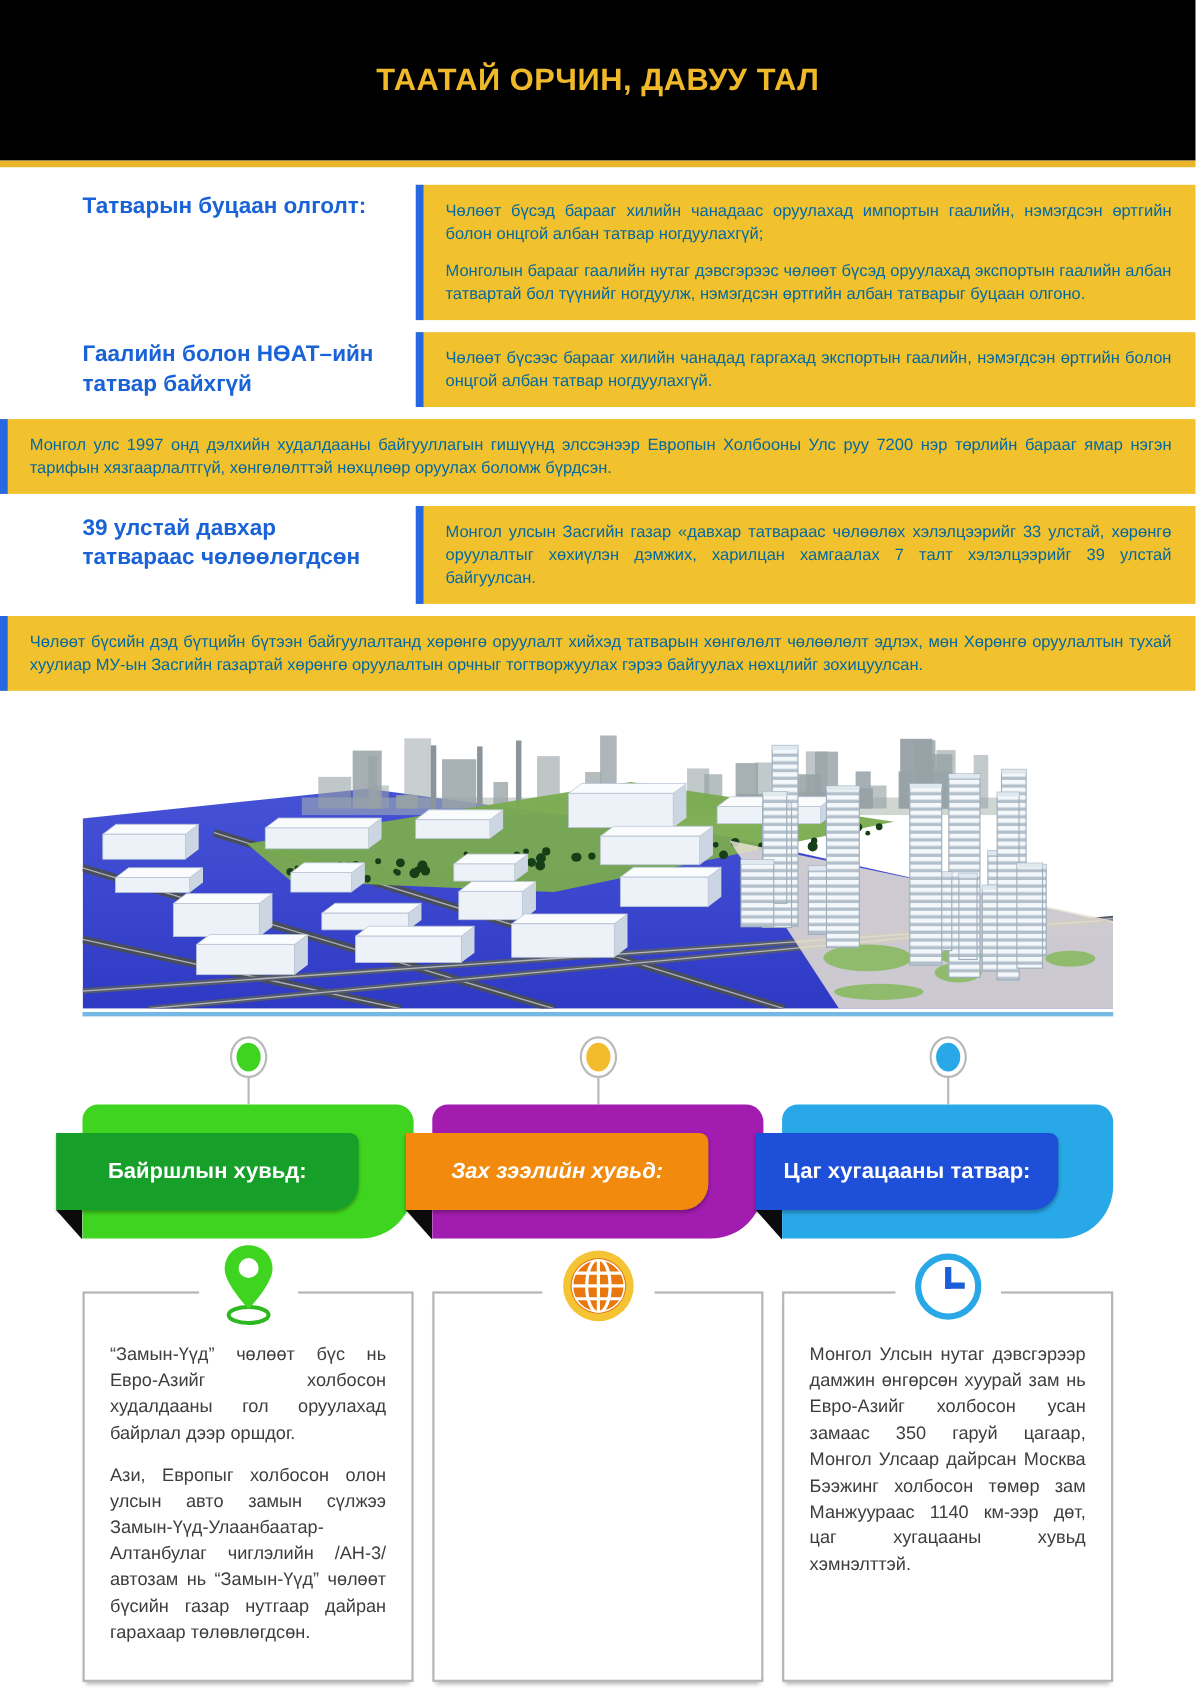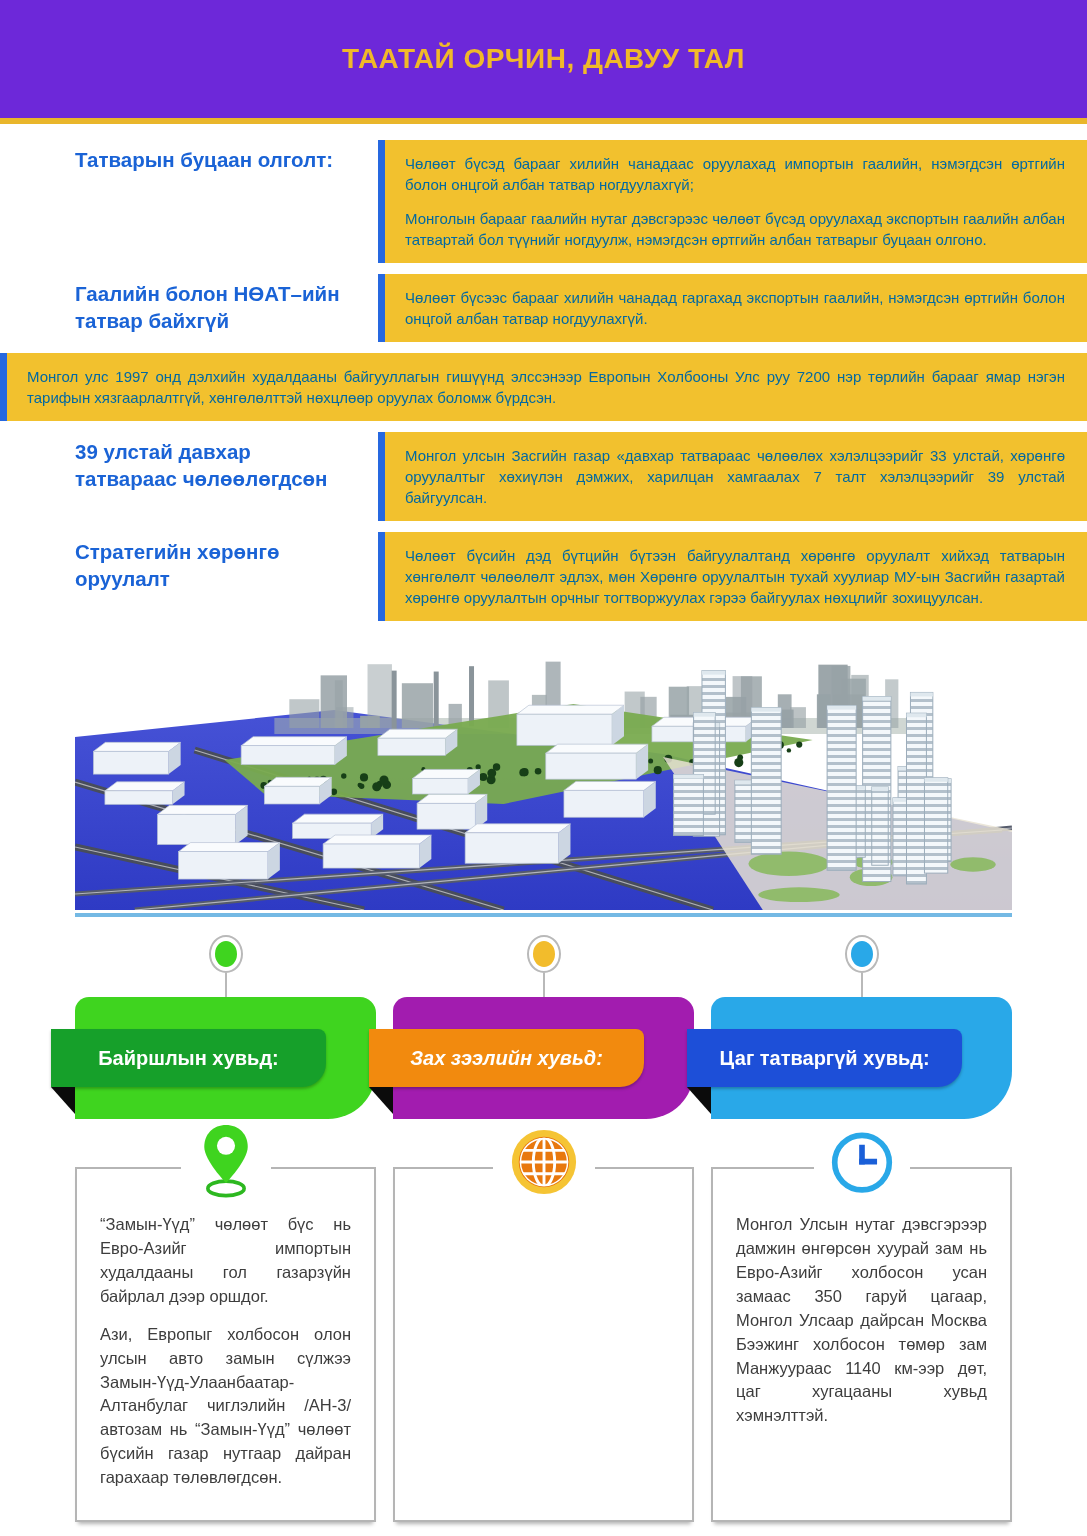--- a/index.html
+++ b/index.html
@@ -1,21 +1,21 @@
 <!DOCTYPE html>
 <html><head>
 <meta charset="utf-8">
 <style>
   html,body{margin:0;padding:0;}
   body{
     width:1087px;height:1536px;position:relative;background:#ffffff;
     font-family:"Liberation Sans", sans-serif;overflow:hidden;
   }
   
-  .header{height:118px;background:#6d28d9;display:flex;align-items:center;justify-content:center;}
+  .header{height:146px;background:#000000;display:flex;align-items:center;justify-content:center;}
   .header-title{color:#f0b929;font-size:28px;font-weight:bold;letter-spacing:.5px;}
   .header-stripe{height:6px;background:#e9b62b;}
   
   .content{padding-top:16px;border-radius:19px;}
   .section-row{display:flex;margin-bottom:11px;}
   .section-left{width:378px;box-sizing:border-box;padding:6px 26px 0 75px;flex:none;}
   .section-heading{color:#1a63d6;font-size:20.5px;font-weight:bold;line-height:1.32;margin:0;}
   .section-box{flex:1;background:#f2c12e;border-left:7px solid #2668e0;padding:13px 22px 13px 20px;}
   .section-box p{margin:0 0 13px 0;font-size:15px;line-height:1.4;color:#0369a1;text-align:justify;}
   .section-box p:last-child{margin-bottom:0;}
@@ -26,21 +26,21 @@
   .city-divider{height:4px;background:#74b9e4;margin-top:3px;}
   
   .bottom-cols{display:flex;gap:17px;margin:18px 75px 0 75px;}
   .b-col{flex:1;display:flex;flex-direction:column;position:relative;}
   .connector{position:relative;height:62px;flex:none;}
   .stem{position:absolute;left:50%;top:38px;bottom:0;width:2px;background:#b9b9b9;transform:translateX(-50%);}
   .dot{position:absolute;left:50%;top:0;transform:translateX(-50%);
        width:34px;height:38px;border-radius:50%;border:2px solid #b9b9b9;background:#fff;box-sizing:border-box;}
   .dot-inner{width:22px;height:26px;border-radius:50%;margin:4px auto 0 auto;}
   .card{position:relative;height:122px;flex:none;border-radius:14px 16px 48px 0;}
-  .ribbon{position:absolute;left:-24px;right:50px;top:50%;transform:translateY(-50%);height:58px;
+  .ribbon{position:absolute;left:-24px;right:50px;top:50%;transform:translateY(-50%);height:70px;
           display:flex;align-items:center;justify-content:center;border-radius:0 8px 24px 0;
           box-shadow:0 2px 3px rgba(0,0,0,.25);}
   .ribbon-label{color:#fff;font-size:20px;font-weight:bold;}
   .fold{position:absolute;left:0;top:100%;width:24px;height:27px;background:#0b0b0b;
         clip-path:polygon(0 0,100% 0,100% 100%);}
   .c-green  .card{background:#3fd41f;}  .c-green  .ribbon{background:#16a02a;}  .c-green  .dot-inner{background:#3fd41f;}
   .c-yellow .card{background:#a21caf;font-style:italic;}  .c-yellow .ribbon{background:#f28a0e;}  .c-yellow .dot-inner{background:#f2bc2c;}
   .c-blue   .card{background:#29a8e8;}  .c-blue   .ribbon{background:#1d4fd8;}  .c-blue   .dot-inner{background:#29a8e8;}
   .textbox{position:relative;margin-top:48px;flex:1;border:2px solid #b5b5b5;background:#fff;
            box-shadow:0 5px 4px -3px rgba(0,0,0,.3);padding:44px 23px 30px 23px;box-sizing:border-box;min-height:253px;}
@@ -86,23 +86,20 @@
   <div class="section-row">
     <div class="section-left">
       <div class="section-heading">39 улстай давхар татвараас чөлөөлөгдсөн</div>
     </div>
     <div class="section-box">
       <p>Монгол улсын Засгийн газар «давхар татвараас чөлөөлөх хэлэлцээрийг 33 улстай, хөрөнгө оруулалтыг хөхиүлэн дэмжих, харилцан хамгаалах 7 талт хэлэлцээрийг 39 улстай байгуулсан.</p>
     </div>
   </div>
 
   <div class="section-row">
-    <div class="section-left">
-      <div class="section-heading">Стратегийн хөрөнгө оруулалт</div>
-    </div>
     <div class="section-box">
       <p>Чөлөөт бүсийн дэд бүтцийн бүтээн байгуулалтанд хөрөнгө оруулалт хийхэд татварын хөнгөлөлт чөлөөлөлт эдлэх, мөн Хөрөнгө оруулалтын тухай хуулиар МУ-ын Засгийн газартай хөрөнгө оруулалтын орчныг тогтворжуулах гэрээ байгуулах нөхцлийг зохицуулсан.</p>
     </div>
   </div>
 
 </div>
 
 <div class="city-wrap">
   <div class="city-frame">
     <svg id="city-svg" viewBox="0 0 940 278" preserveAspectRatio="none">
@@ -323,21 +320,21 @@
       </div>
     </div>
     <div class="textbox">
       <div class="icon-holder">
         <svg width="58" height="78" viewBox="0 0 64 84">
           <ellipse cx="32" cy="72" rx="20" ry="8" fill="none" stroke="#2db820" stroke-width="4"></ellipse>
           <path d="M32 2 C18 2 8 12 8 26 C8 41 32 66 32 66 C32 66 56 41 56 26 C56 12 46 2 32 2 Z" fill="#3fd41f"></path>
           <circle cx="32" cy="25" r="10" fill="#ffffff"></circle>
         </svg>
       </div>
-      <p>“Замын-Үүд” чөлөөт бүс нь Евро-Азийг импортын худалдааны гол газарзүйн байрлал дээр оршдог.</p>
+      <p>“Замын-Үүд” чөлөөт бүс нь Евро-Азийг холбосон худалдааны гол оруулахад байрлал дээр оршдог.</p>
       <p>Ази, Европыг холбосон олон улсын авто замын сүлжээ Замын-Үүд-Улаанбаатар-Алтанбулаг чиглэлийн /АН-3/ автозам нь “Замын-Үүд” чөлөөт бүсийн газар нутгаар дайран гарахаар төлөвлөгдсөн.</p>
     </div>
   </div>
 
   <div class="b-col c-yellow">
     <div class="connector">
       <div class="stem"></div>
       <div class="dot">
           <div class="dot-inner"></div>
         </div>
@@ -373,21 +370,21 @@
 
   <div class="b-col c-blue">
     <div class="connector">
       <div class="stem"></div>
       <div class="dot">
           <div class="dot-inner"></div>
         </div>
     </div>
     <div class="card">
       <div class="ribbon">
-        <span class="ribbon-label">Цаг татваргүй хувьд:</span>
+        <span class="ribbon-label">Цаг хугацааны татвар:</span>
         <div class="fold"></div>
       </div>
     </div>
     <div class="textbox">
       <div class="icon-holder">
         <svg width="64" height="64" viewBox="0 0 68 68">
           <circle cx="34" cy="34" r="29" fill="#ffffff" stroke="#29a8e8" stroke-width="6"></circle>
           <line x1="34" y1="36" x2="34" y2="15" stroke="#1a5fd8" stroke-width="6"></line>
           <line x1="31" y1="33" x2="50" y2="33" stroke="#1a5fd8" stroke-width="6"></line>
         </svg>

